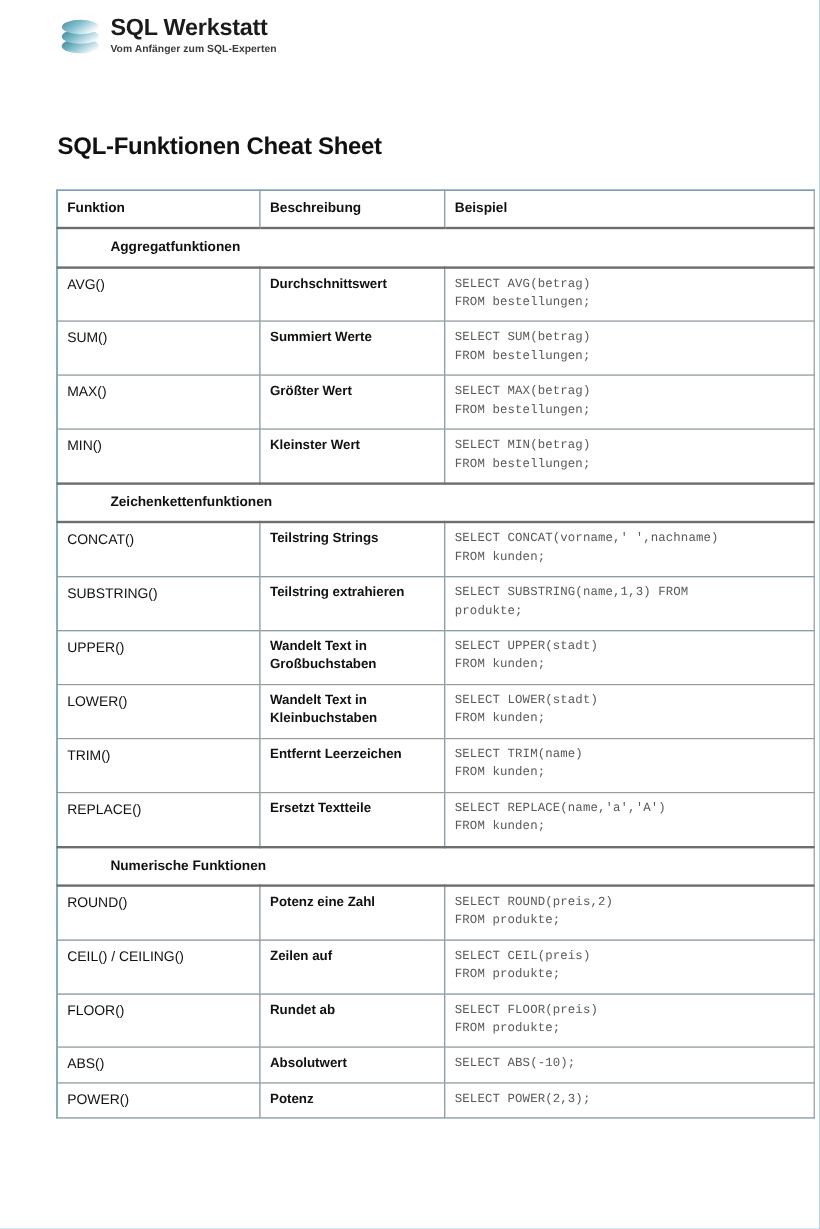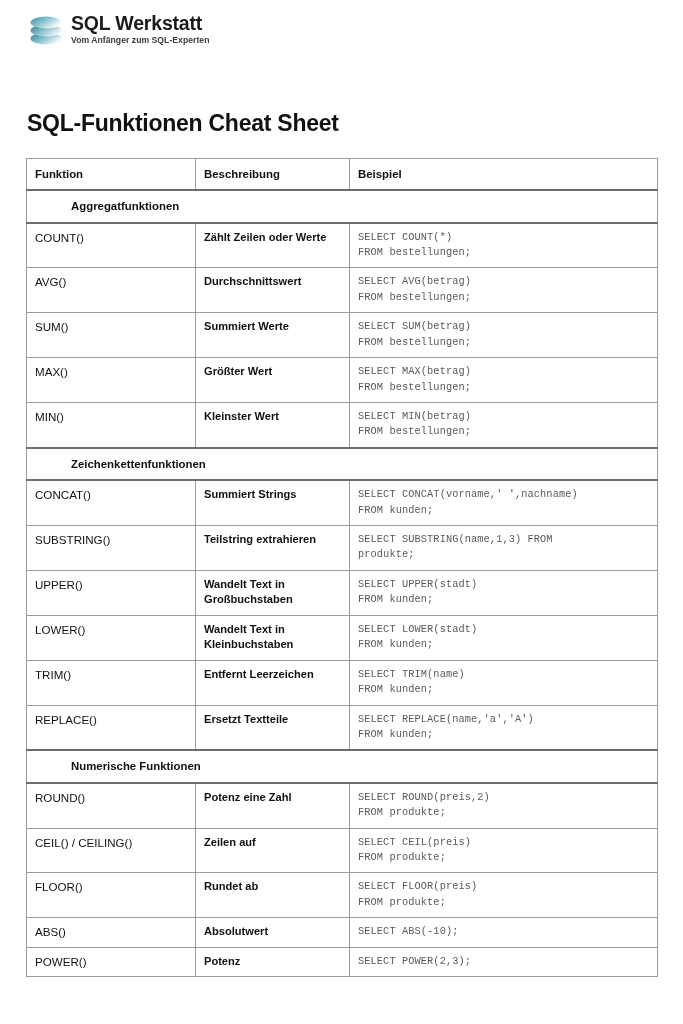--- a/index.html
+++ b/index.html
@@ -14,20 +14,21 @@
     font-family: "Liberation Sans", sans-serif;
     color: #000000;
     overflow: hidden;
   }
 
   .page {
     position: relative;
     width: 630px;
     height: 1024px;
     box-sizing: border-box;
+    margin-left: 21px;
   }
 
   
   .brand {
     position: absolute;
     left: 28px;
     top: 12px;
     display: flex;
     align-items: center;
     gap: 7px;
@@ -58,21 +59,21 @@
     letter-spacing: 0.05px;
     margin-top: 2px;
     line-height: 1.05;
   }
 
   
   .page-title {
     position: absolute;
     left: 27px;
     top: 110px;
-    font-size: 23px;
+    font-size: 20px;
     font-weight: bold;
     letter-spacing: -0.25px;
     color: #111111;
     margin: 0;
     line-height: 1.2;
   }
 
   
   .table-wrap {
     position: absolute;
@@ -196,26 +197,20 @@
           <th>Funktion</th>
           <th>Beschreibung</th>
           <th>Beispiel</th>
         </tr>
       </thead>
       <tbody id="table-body">
           <tr class="section-row">
             <td colspan="3">Aggregatfunktionen</td>
           </tr>
           <tr class="data-row">
-            <td class="func">COUNT()</td>
-            <td class="desc">Zählt Zeilen oder Werte</td>
-            <td class="example">SELECT COUNT(*)
-FROM bestellungen;</td>
-          </tr>
-          <tr class="data-row">
             <td class="func">AVG()</td>
             <td class="desc">Durchschnittswert</td>
             <td class="example">SELECT AVG(betrag)
 FROM bestellungen;</td>
           </tr>
           <tr class="data-row">
             <td class="func">SUM()</td>
             <td class="desc">Summiert Werte</td>
             <td class="example">SELECT SUM(betrag)
 FROM bestellungen;</td>
@@ -230,21 +225,21 @@
             <td class="func">MIN()</td>
             <td class="desc">Kleinster Wert</td>
             <td class="example">SELECT MIN(betrag)
 FROM bestellungen;</td>
           </tr>
           <tr class="section-row">
             <td colspan="3">Zeichenkettenfunktionen</td>
           </tr>
           <tr class="data-row">
             <td class="func">CONCAT()</td>
-            <td class="desc">Summiert Strings</td>
+            <td class="desc">Teilstring Strings</td>
             <td class="example">SELECT CONCAT(vorname,' ',nachname)
 FROM kunden;</td>
           </tr>
           <tr class="data-row">
             <td class="func">SUBSTRING()</td>
             <td class="desc">Teilstring extrahieren</td>
             <td class="example">SELECT SUBSTRING(name,1,3) FROM
 produkte;</td>
           </tr>
           <tr class="data-row">

